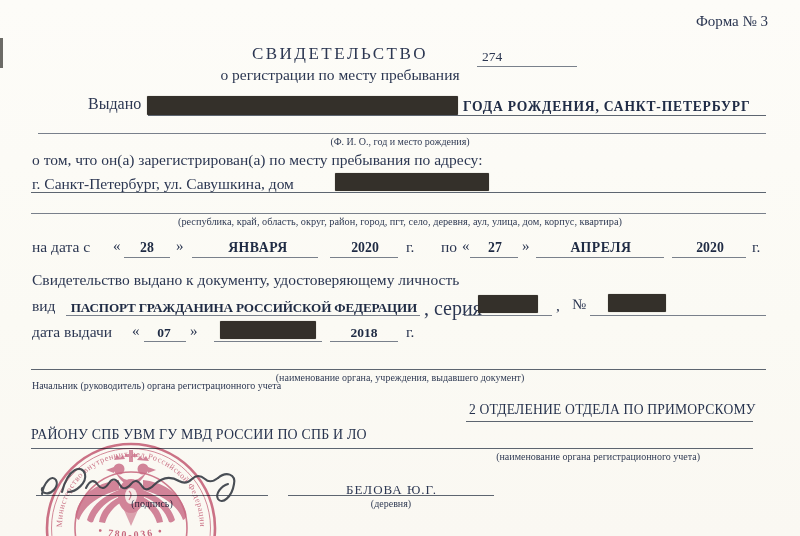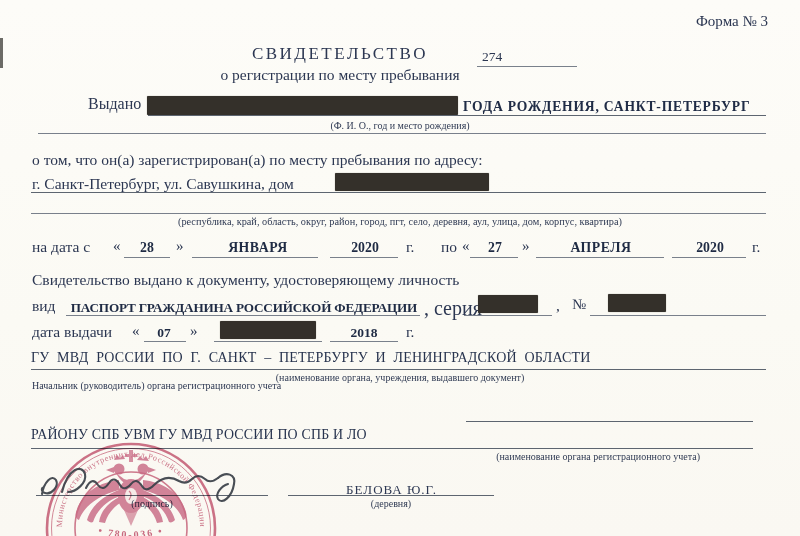--- a/index.html
+++ b/index.html
@@ -38,21 +38,21 @@
     <div class="title-sub">о регистрации по месту пребывания</div>
   </div>
   <div class="t" style="left:482px;top:49px;font-size:13.5px;">274</div>
   <div class="rule" style="left:477px;top:66px;width:100px;"></div>
 
   <div class="t" style="left:88px;top:95px;font-size:16px;">Выдано</div>
   <div class="redact" style="left:147px;top:96px;width:311px;height:19px;"></div>
   <div class="t b" style="left:463px;top:99px;font-size:13.6px;letter-spacing:.8px;">ГОДА РОЖДЕНИЯ, САНКТ-ПЕТЕРБУРГ</div>
   <div class="rule dark" style="left:148px;top:115px;width:618px;"></div>
   <div class="rule" style="left:38px;top:133px;width:728px;"></div>
-  <div class="cap" style="left:100px;top:120px;width:600px;">(Ф. И. О., год и место рождения)</div>
+  <div class="cap" style="left:100px;top:136px;width:600px;">(Ф. И. О., год и место рождения)</div>
 
   <div class="t" style="left:32px;top:175px;font-size:15.5px;">г. Санкт-Петербург, ул. Савушкина, дом</div>
 
   <div class="t" style="left:32px;top:151px;font-size:15.5px;">о том, что он(а) зарегистрирован(а) по месту пребывания по адресу:</div>
   <div class="redact" style="left:335px;top:173px;width:154px;height:18px;"></div>
   <div class="rule dark" style="left:31px;top:192px;width:735px;"></div>
   <div class="rule" style="left:31px;top:213px;width:735px;"></div>
   <div class="cap" style="left:100px;top:216px;width:600px;font-size:10.3px;">(республика, край, область, округ, район, город, пгт, село, деревня, аул, улица, дом, корпус, квартира)</div>
 
   <div class="t" style="left:32px;top:238px;font-size:15.5px;">на дата с</div>
@@ -93,25 +93,25 @@
   <div class="t" style="left:132px;top:323px;font-size:15px;">«</div>
   <div class="cell" style="left:144px;top:325px;width:40px;font-size:13.5px;">07</div>
   <div class="rule" style="left:144px;top:341px;width:42px;"></div>
   <div class="t" style="left:190px;top:323px;font-size:15px;">»</div>
   <div class="redact" style="left:220px;top:321px;width:96px;height:18px;"></div>
   <div class="rule" style="left:214px;top:341px;width:108px;"></div>
   <div class="cell" style="left:332px;top:325px;width:64px;font-size:13.5px;">2018</div>
   <div class="rule" style="left:330px;top:341px;width:68px;"></div>
   <div class="t" style="left:406px;top:323px;font-size:15.5px;">г.</div>
 
-  <div class="t" style="left:31px;top:350px;font-size:14px;word-spacing:4px;letter-spacing:.2px;color:#27334e;">ГУ  МВД  РОССИИ  ПО  Г. САНКТ – ПЕТЕРБУРГУ  И  ЛЕНИНГРАДСКОЙ ОБЛАСТИ</div>
   <div class="rule dark" style="left:31px;top:369px;width:735px;"></div>
   <div class="cap" style="left:100px;top:372px;width:600px;">(наименование органа, учреждения, выдавшего документ)</div>
 
   <div class="t" style="left:32px;top:380px;font-size:10px;">Начальник (руководитель) органа регистрационного учета</div>
+  <div class="t" style="left:469px;top:402px;font-size:13.6px;letter-spacing:.2px;color:#27334e;">2 ОТДЕЛЕНИЕ ОТДЕЛА  ПО ПРИМОРСКОМУ</div>
   <div class="rule dark" style="left:466px;top:421px;width:287px;"></div>
   <div class="t" style="left:31px;top:427px;font-size:13.9px;letter-spacing:.2px;color:#27334e;">РАЙОНУ СПБ УВМ  ГУ  МВД РОССИИ  ПО СПБ  И  ЛО</div>
   <div class="rule dark" style="left:31px;top:448px;width:722px;"></div>
   <div class="cap" style="left:100px;top:451px;width:600px;text-align:right;">(наименование органа регистрационного учета)</div>
 
   <div class="rule dark" style="left:36px;top:495px;width:232px;"></div>
   <div class="cap" style="left:36px;top:498px;width:232px;">(подпись)</div>
   <div class="cell" style="left:288px;top:482px;width:207px;font-size:13px;letter-spacing:1px;font-weight:normal;color:#2c3752;">БЕЛОВА  Ю.Г.</div>
   <div class="rule dark" style="left:288px;top:495px;width:206px;"></div>
   <div class="cap" style="left:288px;top:498px;width:206px;">(деревня)</div>

